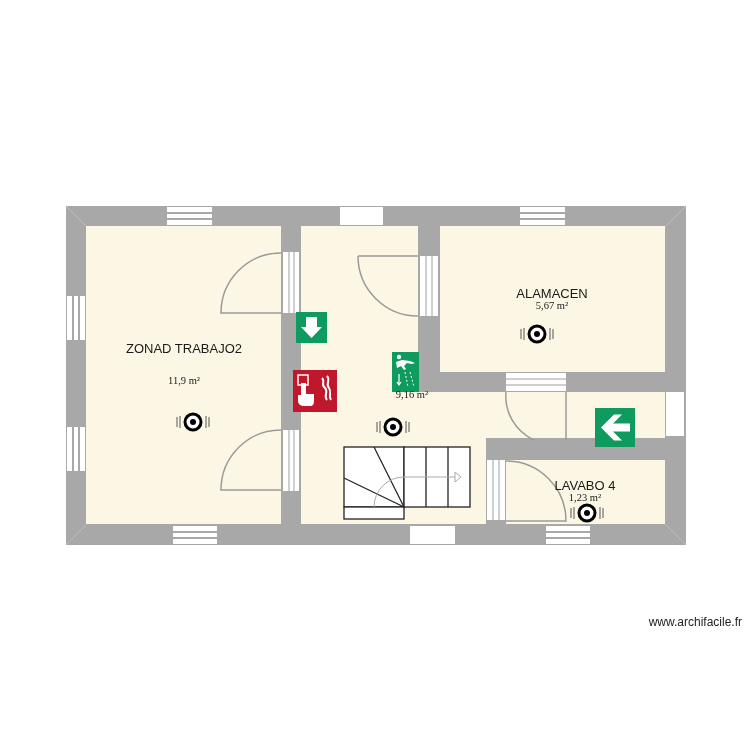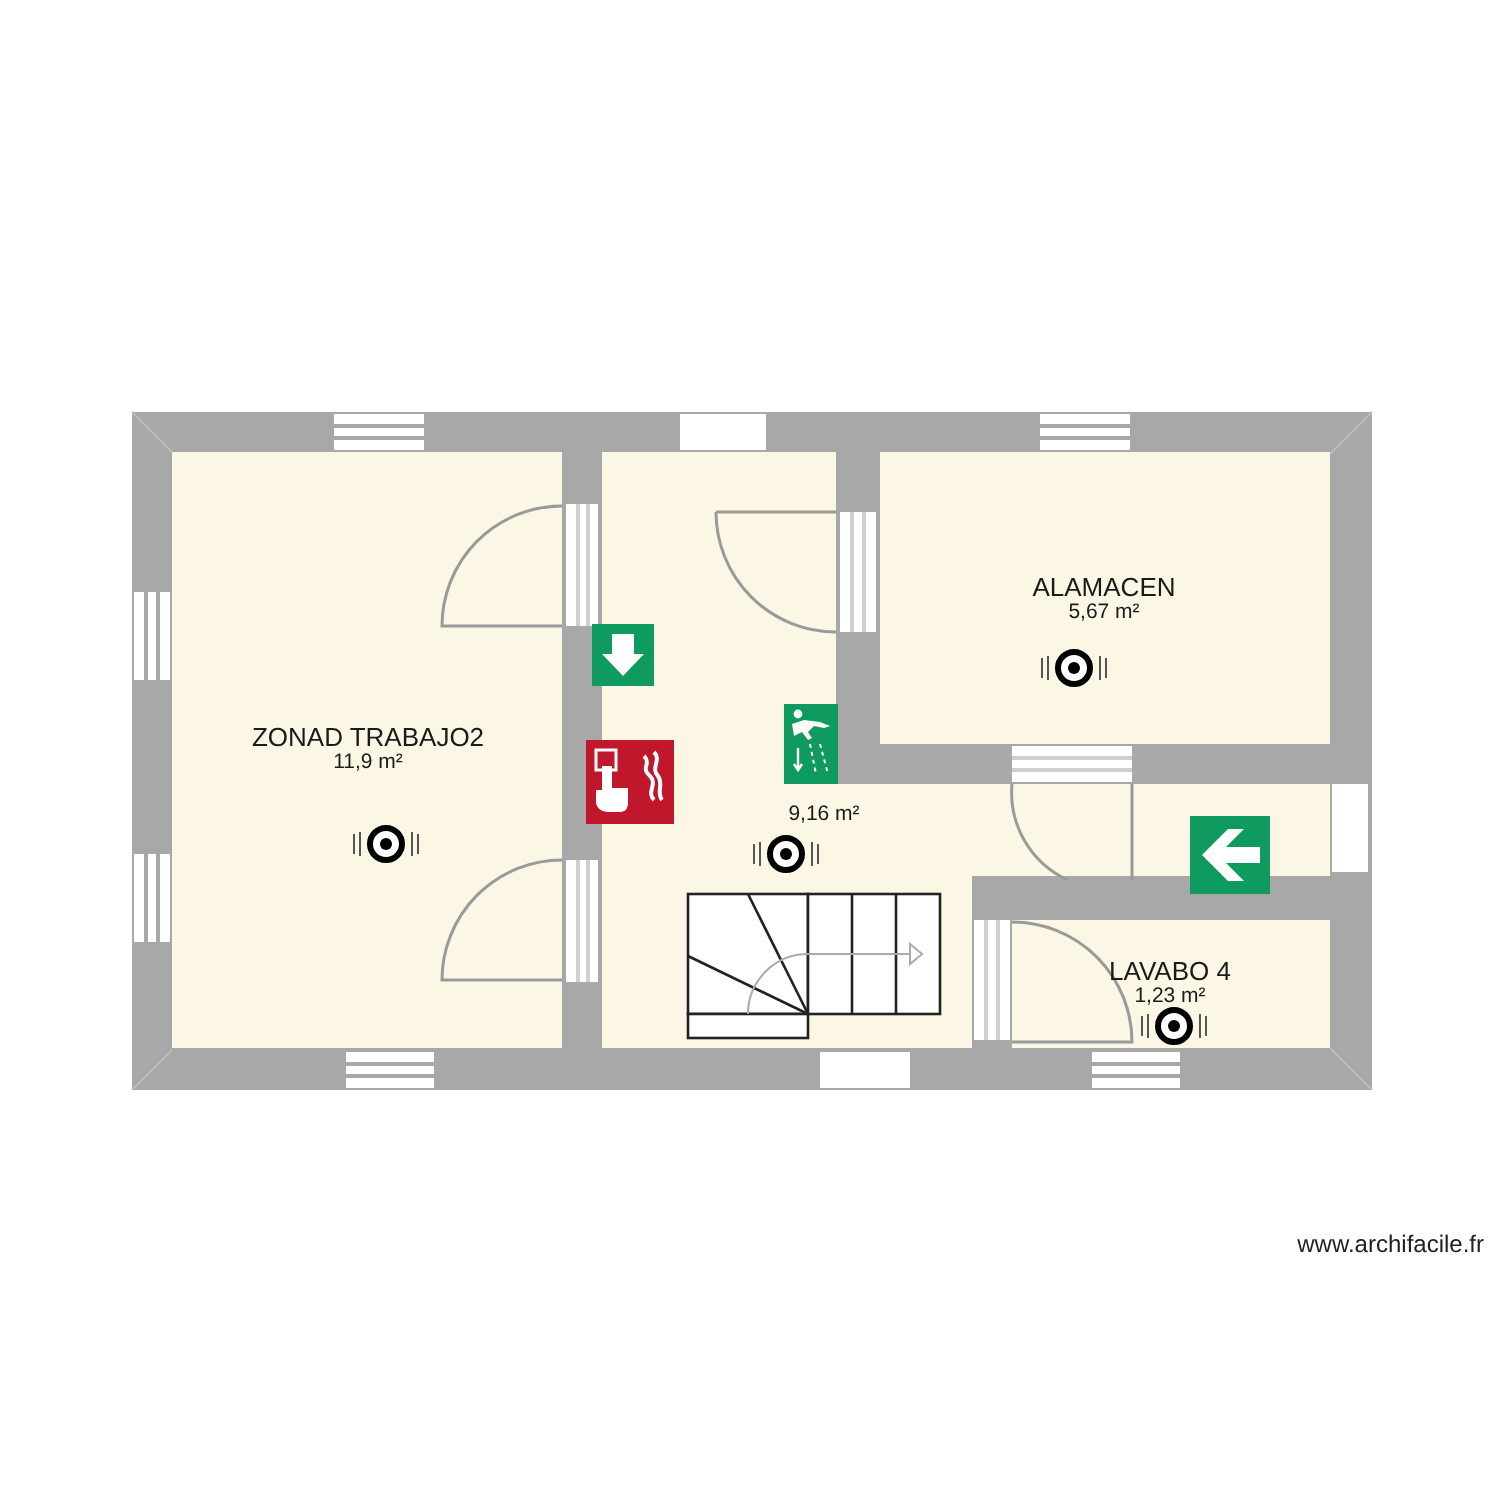--- a/index.html
+++ b/index.html
@@ -1,19 +1,19 @@
 <!DOCTYPE html>
 <html><head>
 <meta charset="utf-8">
 <style>
   html, body { margin:0; padding:0; background:#ffffff; }
   body { width:750px; height:750px; position:relative; overflow:hidden; font-family:"Liberation Sans", sans-serif; }
   #plan { position:absolute; left:0; top:0; }
   .room-label { position:absolute; text-align:left; color:#1a1a1a; font-size:13px; line-height:14px; white-space:nowrap; transform:translateX(-50%); }
-  .room-area { position:absolute; text-align:center; color:#1a1a1a; font-size:10.5px; line-height:12px; white-space:nowrap; transform:translateX(-50%); }
+  .room-area { position:absolute; text-align:center; color:#1a1a1a; font-size:10.5px; line-height:12px; white-space:nowrap; transform:translateX(-50%);font-family:Liberation Serif, serif; }
   .watermark { position:absolute; right:8px; top:589px; font-size:12px; color:#222;margin-top:26px; }
 </style>
 </head>
 <body>
 
 <svg id="plan" width="750" height="750" viewBox="0 0 750 750">
 
   <g>
     <rect x="66" y="206" width="620" height="339" fill="#a8a8a8"></rect>
 
@@ -166,24 +166,24 @@
       <circle r="3" fill="#000"></circle>
     <path d="M-13 -6 v12 M-16 -5 v10 M13 -6 v12 M16 -5 v10" stroke="#555" stroke-width="1"></path>
   </g>
   <g transform="translate(587,513)">
     <circle r="8" fill="#fff" stroke="#000" stroke-width="3"></circle>
       <circle r="3" fill="#000"></circle>
     <path d="M-13 -6 v12 M-16 -5 v10 M13 -6 v12 M16 -5 v10" stroke="#555" stroke-width="1"></path>
   </g>
 </svg>
 
-<div class="room-label" style="left:184px; top:362px;">ZONAD TRABAJO2</div>
+<div class="room-label" style="left:184px; top:342px;">ZONAD TRABAJO2</div>
 <div class="room-area" style="left:184px; top:375px;">11,9 m²</div>
 
-<div class="room-area" style="left:412px; top:401px;">9,16 m²</div>
+<div class="room-area" style="left:412px; top:389px;">9,16 m²</div>
 
 <div class="room-label" style="left:552px; top:287px;">ALAMACEN</div>
 <div class="room-area" style="left:552px; top:300px;">5,67 m²</div>
 
 <div class="room-label" style="left:585px; top:479px;">LAVABO 4</div>
 <div class="room-area" style="left:585px; top:492px;">1,23 m²</div>
 
 <div class="watermark">www.archifacile.fr</div>
 
 </body></html>

